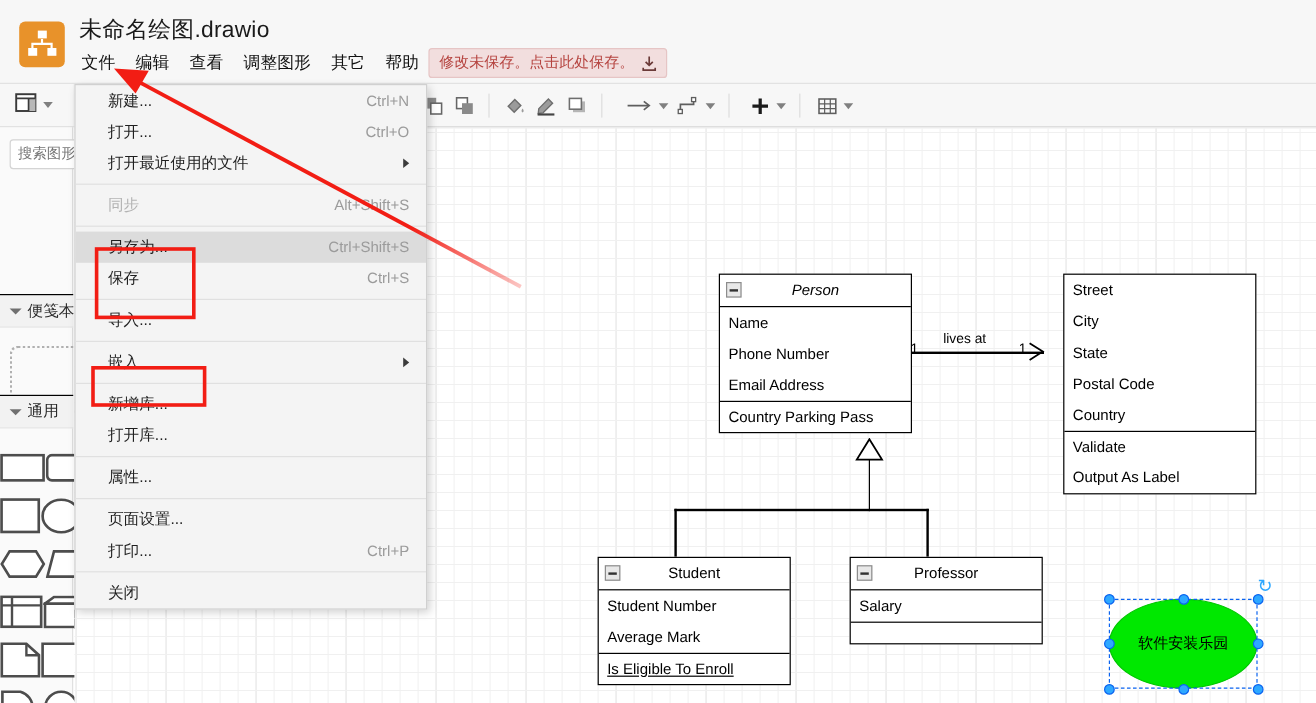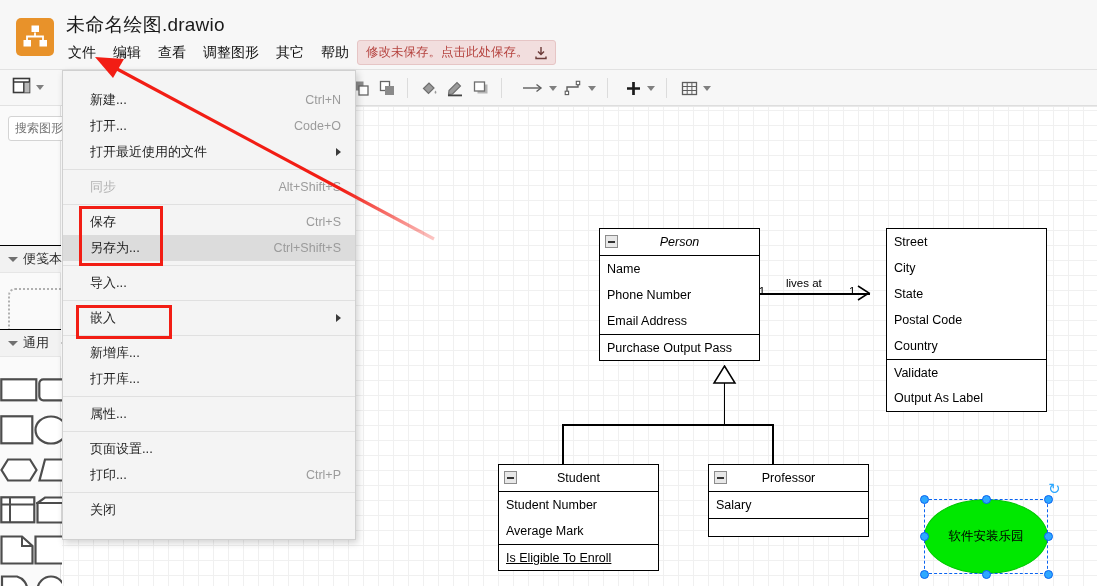--- a/index.html
+++ b/index.html
@@ -213,21 +213,21 @@
     position: absolute; color: #2ea8ff; font-size: 15px; line-height: 1;
   }
 
   
   .menu {
     position: absolute; left: 62px; top: 70px;
     width: 294px;
     background: #f4f4f4;
     border: 1px solid #d0d0d0;
     box-shadow: 2px 3px 7px rgba(0,0,0,0.18);
-    padding: 16px 0;
+    padding: 0 0;
     z-index: 40;
   }
   .mi {
     height: 26px;
     display: flex; align-items: center;
     padding: 0 14px 0 27px;
     font-size: 13px; color: #1f1f1f;
     white-space: nowrap;
     position: relative;
   }
@@ -497,21 +497,21 @@
     </svg>
 
     <div class="uml" style="left:521px; top:121px; width:161px;">
       <div class="row-title italic">
         <span class="collapse"></span>
         <span class="ttl">Person</span>
       </div>
       <div class="attr"><span>Name</span></div>
       <div class="attr"><span>Phone Number</span></div>
       <div class="attr"><span>Email Address</span></div>
-      <div class="attr divider"><span>Purchase Output Pass</span></div>
+      <div class="attr divider"><span>Country Parking Pass</span></div>
     </div>
 
     <div class="uml" style="left:808px; top:121px; width:161px;">
       <div class="attr"><span>Street</span></div>
       <div class="attr"><span>City</span></div>
       <div class="attr"><span>State</span></div>
       <div class="attr"><span>Postal Code</span></div>
       <div class="attr"><span>Country</span></div>
       <div class="attr divider"><span>Validate</span></div>
       <div class="attr"><span>Output As Label</span></div>
@@ -551,39 +551,39 @@
     <div class="rot-hdl" style="left:986px; top:374px;">↻</div>
   </div>
 
   <div class="menu">
     <div class="mi">
       <span>新建...</span>
       <span class="sc">Ctrl+N</span>
     </div>
     <div class="mi">
       <span>打开...</span>
-      <span class="sc">Code+O</span>
+      <span class="sc">Ctrl+O</span>
     </div>
     <div class="mi">
       <span>打开最近使用的文件</span>
       <span class="sub-arrow"></span>
     </div>
     <div class="msep"></div>
     <div class="mi disabled">
       <span>同步</span>
       <span class="sc">Alt+Shift+S</span>
     </div>
     <div class="msep"></div>
-    <div class="mi">
-      <span>保存</span>
-      <span class="sc">Ctrl+S</span>
-    </div>
     <div class="mi hl">
       <span>另存为...</span>
       <span class="sc">Ctrl+Shift+S</span>
+    </div>
+    <div class="mi">
+      <span>保存</span>
+      <span class="sc">Ctrl+S</span>
     </div>
     <div class="msep"></div>
     <div class="mi">
       <span>导入...</span>
     </div>
     <div class="msep"></div>
     <div class="mi">
       <span>嵌入</span>
       <span class="sub-arrow"></span>
     </div>

